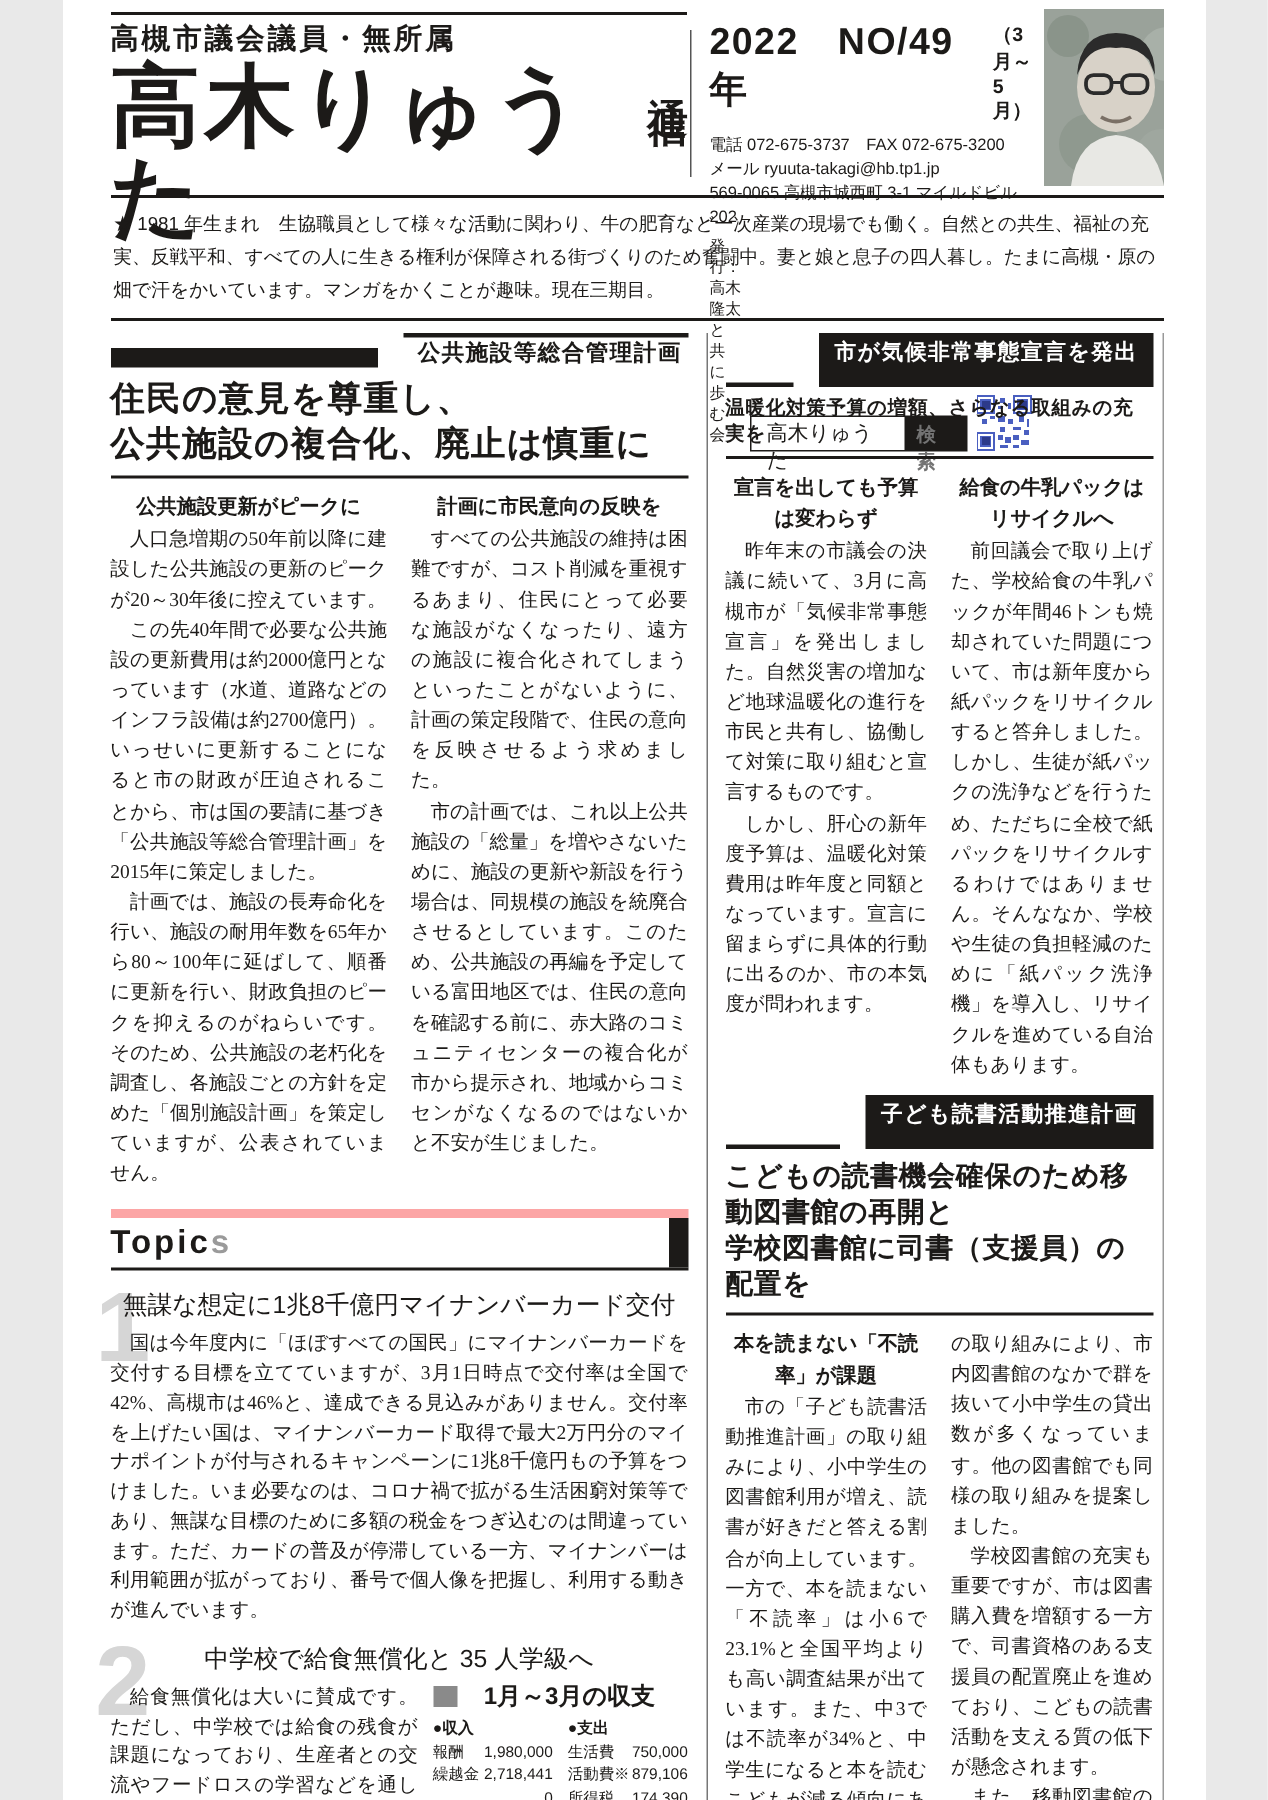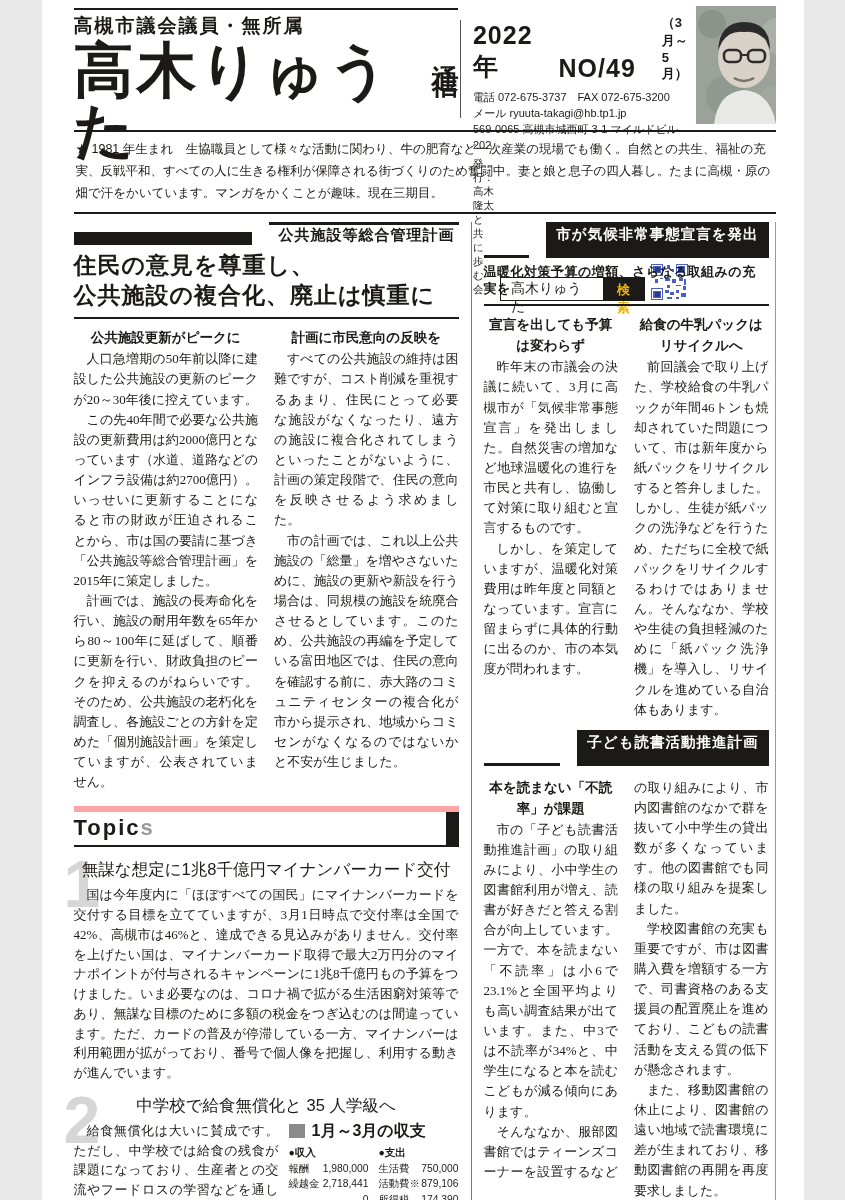--- a/index.html
+++ b/index.html
@@ -14,29 +14,29 @@
   
   header { display:flex; height:122px; }
   .h-left { width:468px; padding-top:2px; }
   .h-rule { border-top:2.5px solid #1c1a18; width:100%; }
   .affiliation { font-family:"Liberation Sans",sans-serif; font-weight:bold; font-size:19px; letter-spacing:2px; margin-top:3px; }
   .name-row { display:flex; align-items:flex-start; margin-top:2px; }
   .big-name { font-size:60px; font-weight:bold; letter-spacing:3px; line-height:1.0; font-family:"Liberation Serif",serif; }
   .tsushin { writing-mode:vertical-rl; font-size:27px; font-weight:bold; line-height:1; letter-spacing:6px; margin-left:4px; margin-top:2px; font-family:"Liberation Serif",serif; }
   .h-divider { border-left:1.5px solid #555; height:98px; margin:14px 12px 0 2px; }
   .h-right { flex:1; padding-top:8px; }
-  .issue-row { display:flex; align-items:flex-end; gap:26px; font-family:"Liberation Sans",sans-serif; }
+  .issue-row { display:flex; align-items:flex-start; gap:26px; font-family:"Liberation Sans",sans-serif; }
   .issue-year,.issue-no { font-size:25px; font-weight:bold; letter-spacing:1px; }
   .issue-period { font-size:13px; font-weight:bold; }
   .contact { margin-top:7px; font-family:"Liberation Sans",sans-serif; font-size:11px; line-height:1.45; }
   .pub-row { display:flex; align-items:flex-end; gap:6px; margin-top:3px; }
   .publisher { font-family:"Liberation Sans",sans-serif; font-size:10.5px; flex:1; padding-bottom:4px; }
   .searchbox { display:flex; border:1.5px solid #1c1a18; height:24px; align-items:stretch; }
   .search-text { font-family:"Liberation Sans",sans-serif; font-size:14px; padding:2px 10px 0; min-width:96px; }
-  .search-btn { background:#1c1a18; color:#eab308; font-family:Liberation Mono, monospace; font-weight:bold; font-size:13px; padding:3px 8px 0;text-align:center; }
+  .search-btn { background:#1c1a18; color:#737373; font-family:Liberation Mono, monospace; font-weight:bold; font-size:13px; padding:3px 8px 0; }
   .qr { width:38px; height:38px; }
   .portrait { width:97px; height:118px; margin-left:8px; overflow:hidden; }
 
   
   .profile {
     border-top:2px solid #1c1a18; border-bottom:2px solid #1c1a18;
     margin-top:2px; padding:7px 2px;
     font-family:Liberation Sans, sans-serif; font-size:12.5px; line-height:1.75; font-weight:500;
   }
 
@@ -69,21 +69,21 @@
   .topic { position:relative; margin-top:12px; }
   .topic-num { position:absolute; left:-10px; top:-8px; font-family:"Liberation Sans",sans-serif; font-size:66px; font-weight:bold; color:#d6d6d6; line-height:1; z-index:0; }
   .topic-head { position:relative; z-index:1; text-align:center; font-family:"Liberation Sans",sans-serif; font-weight:normal; font-size:16.5px; margin-bottom:4px; }
   .topic-body { position:relative; z-index:1; font-size:13px; line-height:1.52; text-align:justify; }
   .topic-body p { text-indent:1em; }
   .topic2-row { display:flex; gap:10px; }
   .topic2-text { width:205px; }
 
   
   .budget { flex:1; font-family:"Liberation Sans",sans-serif; }
-  .budget-title { display:flex; align-items:center; gap:7px; font-size:16px; font-weight:bold; margin-bottom:3px; }
+  .budget-title { display:flex; align-items:center; gap:18px; font-size:16px; font-weight:bold; margin-bottom:3px; }
   .budget-sq { width:16px; height:14px; background:#8a8a8a; display:inline-block; }
   .budget-cols { display:flex; gap:10px; font-size:10.3px; line-height:1.5; }
   .bgroup { flex:1; }
   .bgroup .bhead { font-weight:bold; font-size:10.5px; }
   .brow { display:flex; justify-content:space-between; }
 </style>
 </head>
 <body>
 
 <div class="page">
@@ -264,31 +264,33 @@
 
       <article>
         <div class="tagbar">
           <div class="bar-line"></div>
           <div class="tag-dark">市が気候非常事態宣言を発出</div>
         </div>
         <h1 class="headline h2">温暖化対策予算の増額、さらなる取組みの充実を</h1>
         <div class="body2col">
           <p class="subhead">宣言を出しても予算は変わらず</p>
           <p>昨年末の市議会の決議に続いて、3月に高槻市が「気候非常事態宣言」を発出しました。自然災害の増加など地球温暖化の進行を市民と共有し、協働して対策に取り組むと宣言するものです。</p>
-          <p>しかし、を策定していますが、温暖化対策費用は昨年度と同額となっています。宣言に留まらずに具体的行動に出るのか、市の本気度が問われます。</p>
+          <p>しかし、肝心の新年度予算は、温暖化対策費用は昨年度と同額となっています。宣言に留まらずに具体的行動に出るのか、市の本気度が問われます。</p>
           <p class="subhead">給食の牛乳パックはリサイクルへ</p>
           <p>前回議会で取り上げた、学校給食の牛乳パックが年間46トンも焼却されていた問題について、市は新年度から紙パックをリサイクルすると答弁しました。しかし、生徒が紙パックの洗浄などを行うため、ただちに全校で紙パックをリサイクルするわけではありません。そんななか、学校や生徒の負担軽減のために「紙パック洗浄機」を導入し、リサイクルを進めている自治体もあります。</p>
         </div>
       </article>
 
       <article style="margin-top:10px;">
         <div class="tagbar">
           <div class="bar-line"></div>
           <div class="tag-dark">子ども読書活動推進計画</div>
         </div>
+        <h1 class="headline h3">こどもの読書機会確保のため移動図書館の再開と
+学校図書館に司書（支援員）の配置を</h1>
         <div class="body2col">
           <p class="subhead">本を読まない「不読率」が課題</p>
           <p>市の「子ども読書活動推進計画」の取り組みにより、小中学生の図書館利用が増え、読書が好きだと答える割合が向上しています。一方で、本を読まない「不読率」は小6で23.1%と全国平均よりも高い調査結果が出ています。また、中3では不読率が34%と、中学生になると本を読むこどもが減る傾向にあります。</p>
 
           <p>そんななか、服部図書館ではティーンズコーナーを設置するなどの取り組みにより、市内図書館のなかで群を抜いて小中学生の貸出数が多くなっています。他の図書館でも同様の取り組みを提案しました。</p>
           <p>学校図書館の充実も重要ですが、市は図書購入費を増額する一方で、司書資格のある支援員の配置廃止を進めており、こどもの読書活動を支える質の低下が懸念されます。</p>
           <p>また、移動図書館の休止により、図書館の遠い地域で読書環境に差が生まれており、移動図書館の再開を再度要求しました。</p>
 
         </div>
       </article>

